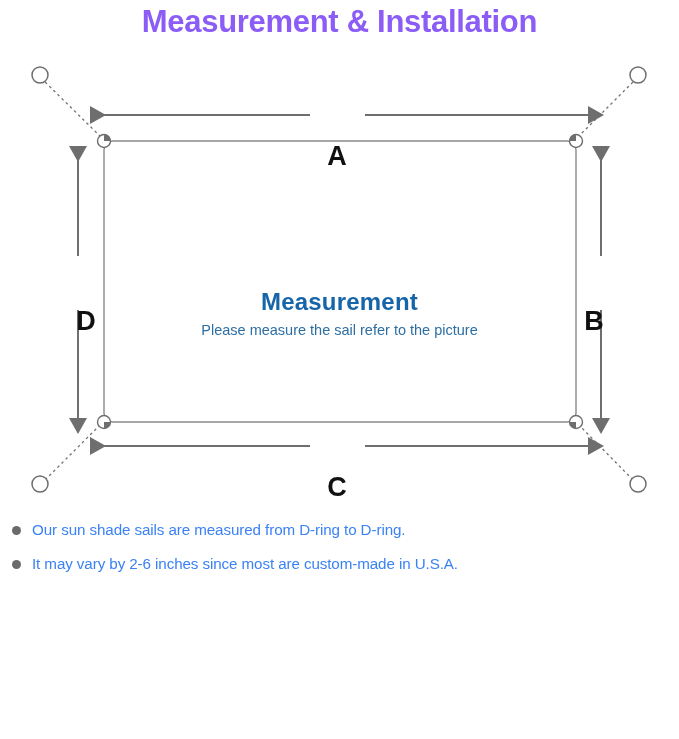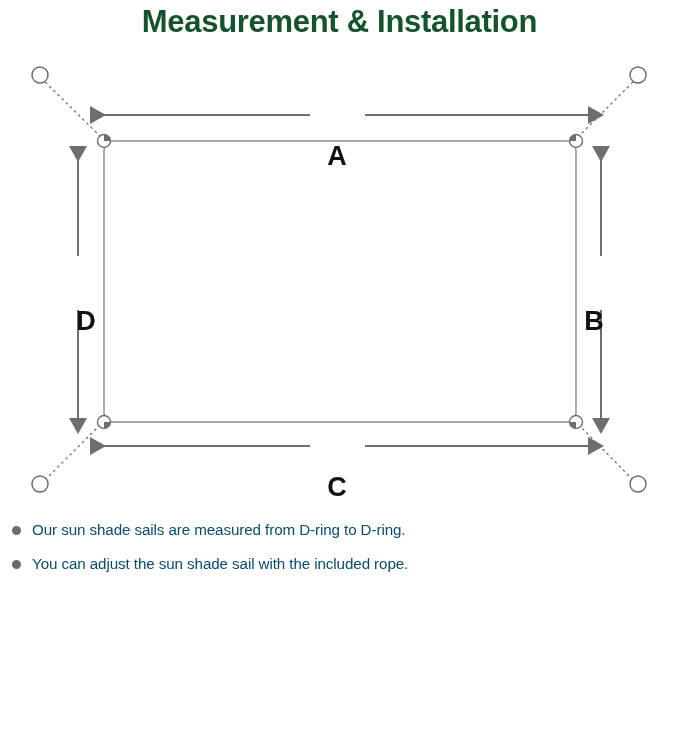--- a/index.html
+++ b/index.html
@@ -21,21 +21,21 @@
     position: absolute;
     left: 0;
     top: 0;
     width: 679px;
     height: 44px;
     line-height: 44px;
     text-align: center;
     font-size: 31px;
     font-weight: bold;
     letter-spacing: -0.3px;
-    color: #14532d;
+    color: #8b5cf6;
     white-space: nowrap;
   }
 
   
   #diagram {
     position: absolute;
     left: 0;
     top: 44px;
     width: 679px;
     height: 475px;
@@ -99,21 +99,21 @@
     height: 9px;
     border-radius: 50%;
     background: #6b6b6b;
     margin-top: 7px;
     margin-right: 11px;
   }
   .note-text {
     flex: 1 1 auto;
     font-size: 15.2px;
     line-height: 21px;
-    color: #0c4a6e;
+    color: #3b82f6;
     letter-spacing: -0.1px;
   }
 </style>
 </head>
 <body>
 
 <div id="title">Measurement &amp; Installation</div>
 
 <div id="diagram">
 
@@ -172,29 +172,31 @@
       <line x1="365" y1="402" x2="588" y2="402" marker-end="url(#arrowR)"></line>
 
       <line x1="78" y1="212" x2="78" y2="102" marker-end="url(#arrowL)"></line>
       <line x1="78" y1="266" x2="78" y2="374" marker-end="url(#arrowR)"></line>
 
       <line x1="601" y1="212" x2="601" y2="102" marker-end="url(#arrowL)"></line>
       <line x1="601" y1="266" x2="601" y2="374" marker-end="url(#arrowR)"></line>
     </g>
   </svg>
 
+  <div class="center-text" id="measurement-heading">Measurement</div>
+  <div class="center-text" id="measurement-sub">Please measure the sail refer to the picture</div>
 
   <div class="dim-letter" id="dim-a">A</div>
   <div class="dim-letter" id="dim-b">B</div>
   <div class="dim-letter" id="dim-c">C</div>
   <div class="dim-letter" id="dim-d">D</div>
 </div>
 
 <div id="notes">
   <div class="note-row">
     <span class="note-bullet"></span>
     <span class="note-text">Our sun shade sails are measured from D-ring to D-ring.</span>
   </div>
   <div class="note-row">
     <span class="note-bullet"></span>
-    <span class="note-text">You can adjust the sun shade sail with the included rope.</span>
+    <span class="note-text">It may vary by 2-6 inches since most are custom-made in U.S.A.</span>
   </div>
 </div>
 
 </body></html>

